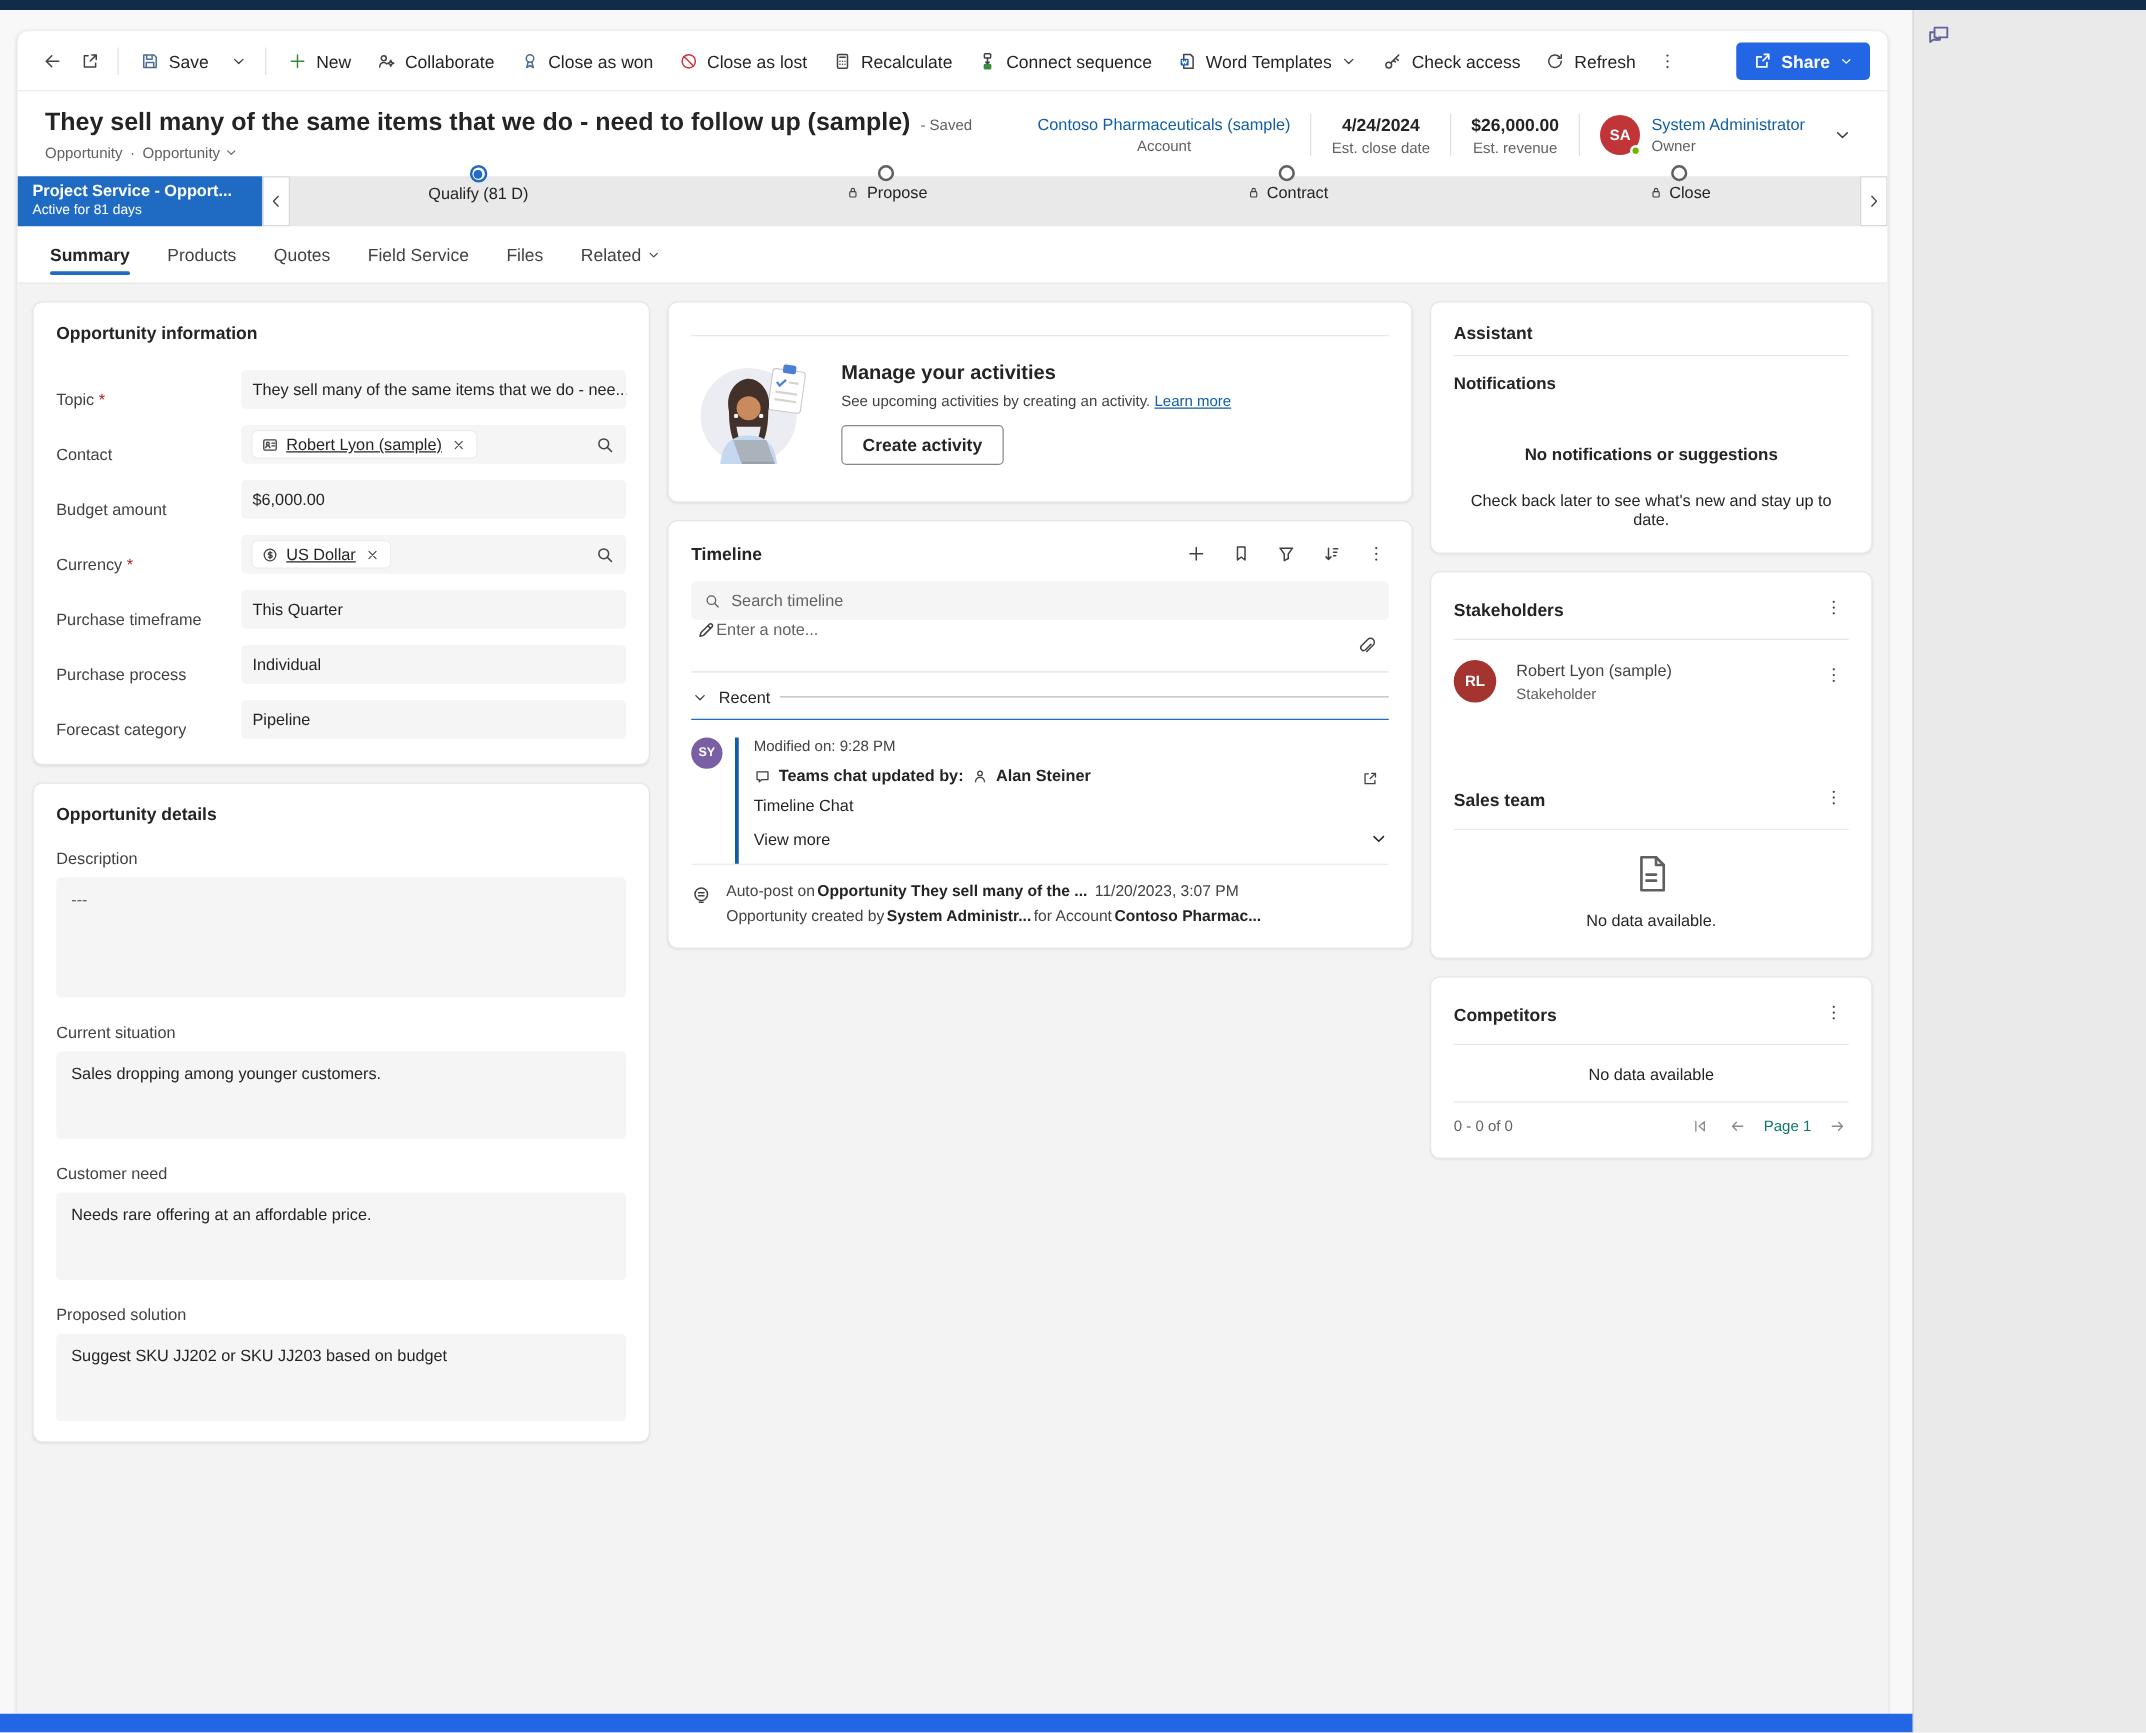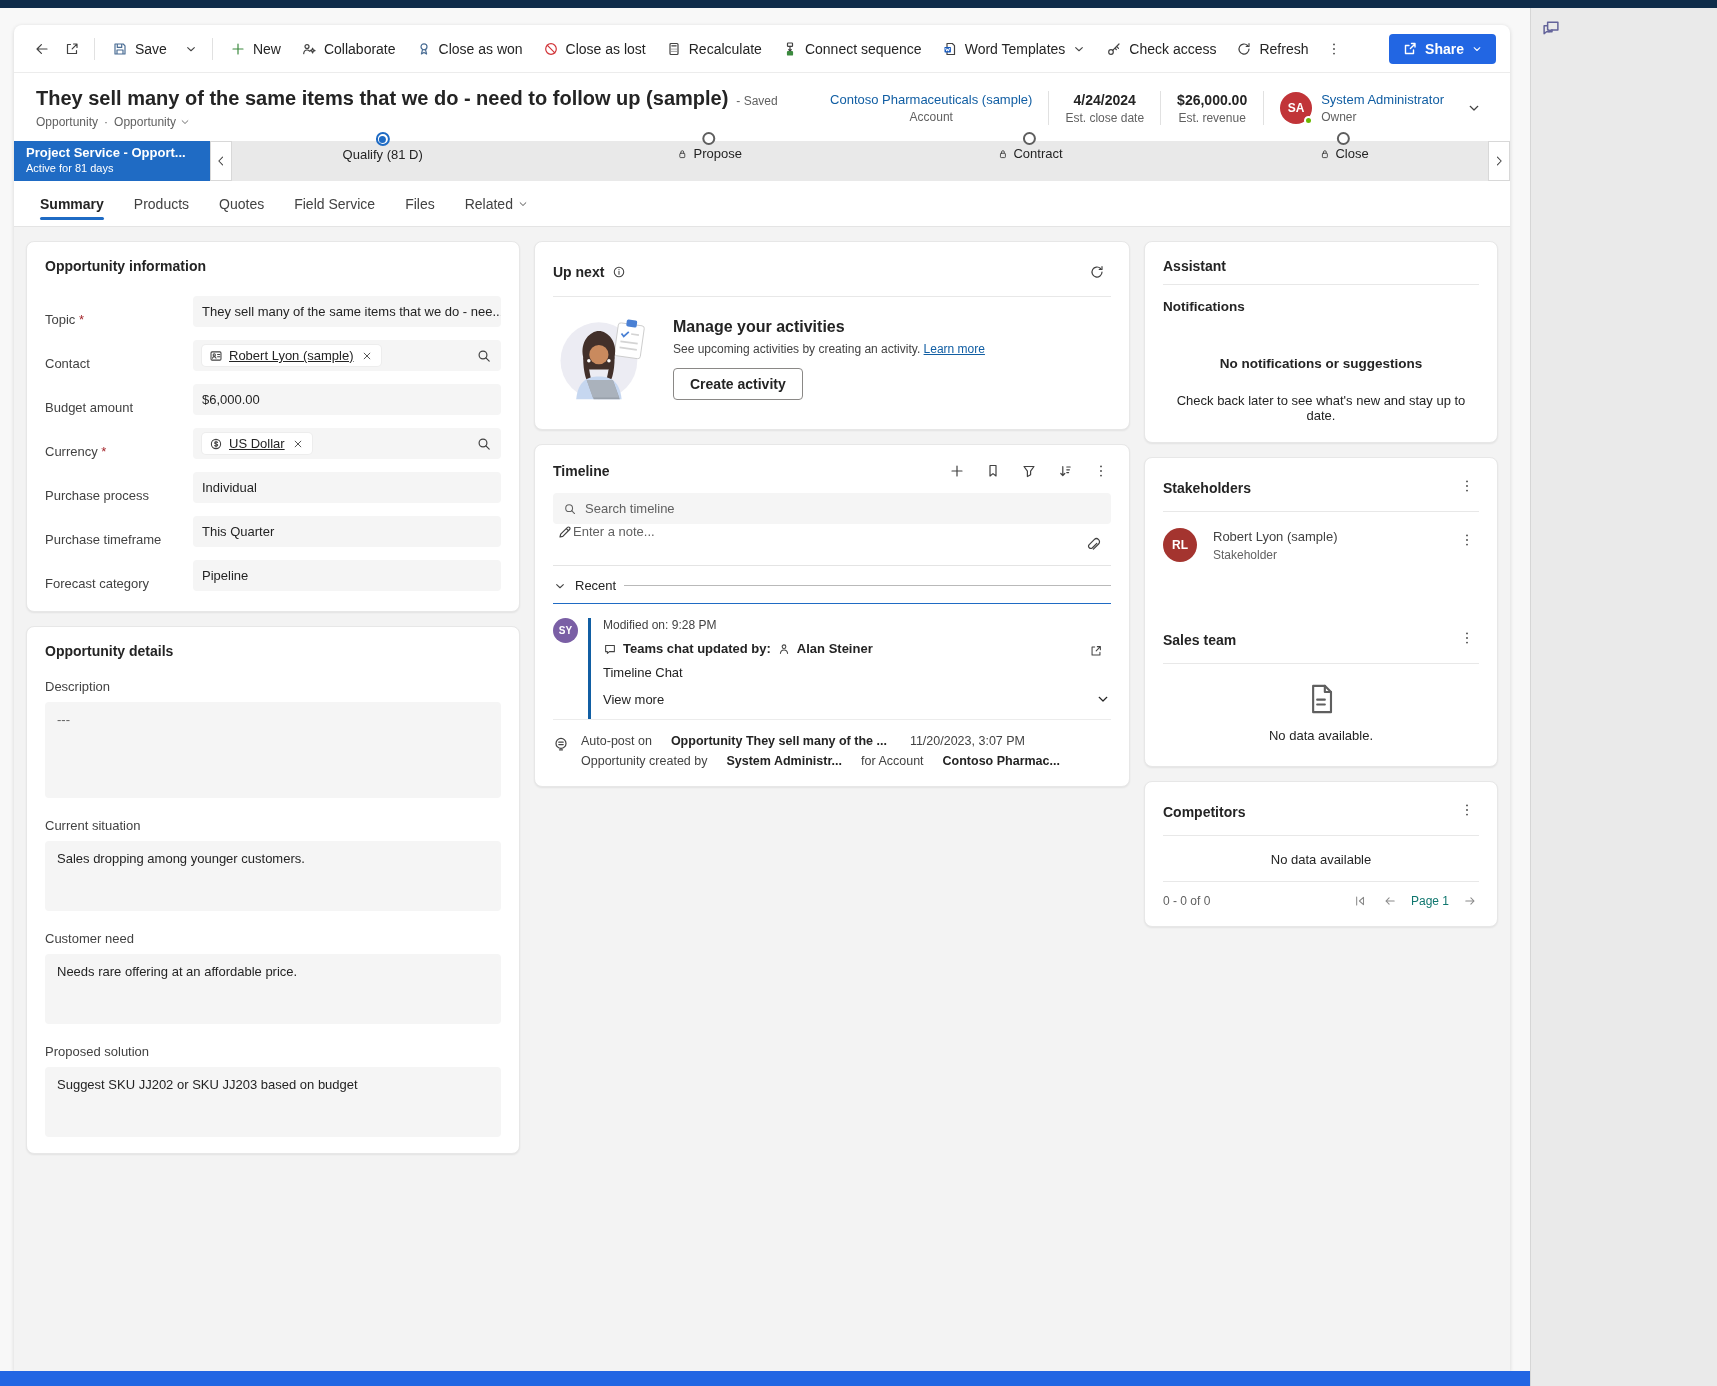--- a/index.html
+++ b/index.html
@@ -129,21 +129,21 @@
   .rec-body { flex:1; border-left:3px solid #115ea3; padding-left:12px; padding-bottom:12px; }
   .rec.chat { border-bottom:1px solid #ececec; }
   .rec-modified { font-size:12px; color:#424242; }
   .rec-title { margin-top:9px; display:flex; align-items:center; gap:6px; font-size:13px; font-weight:700; color:#242424; }
   .rec-title .ic { color:#424242; }
   .rec-subject { margin-top:9px; font-size:13px; color:#242424; }
   .rec-footer { margin-top:11px; display:flex; align-items:center; justify-content:space-between; font-size:13px; color:#242424; cursor:pointer; }
   .rec-open { position:absolute; right:2px; top:20px; }
   .rec.autopost { margin-top:14px; }
   .rec.autopost > .ic { color:#424242; margin-top:2px; }
-  .ap-line { display:flex; align-items:baseline; gap:19px; font-size:12.5px; color:#424242; flex-wrap:wrap; }
+  .ap-line { display:flex; align-items:baseline; gap:2px; font-size:12.5px; color:#424242; flex-wrap:wrap; }
   .ap-line b { color:#242424; }
   .ap-date { margin-left:4px; }
   .ap-line2 { margin-top:6px; }
 
   
   .assistant { min-height:202px; }
   .as-section { margin-top:14px; font-size:13.5px; font-weight:700; color:#242424; }
   .as-empty { text-align:center; margin-top:42px; font-size:13.5px; font-weight:700; color:#242424; }
   .as-desc { text-align:center; margin-top:22px; font-size:13px; color:#242424; }
   .stake-card { min-height:310px; }
@@ -589,29 +589,29 @@
                     </svg>
                   </button>
               </span>
               <span class="flex1"></span>
               <svg class="ic f-search">
                   <use href="#i-search"></use>
                 </svg>
             </div>
           </div>
           <div class="f-row">
+            <span class="f-label">Purchase timeframe</span>
+            <div class="f-input">
+              <span>This Quarter</span>
+            </div>
+          </div>
+          <div class="f-row">
             <span class="f-label">Purchase process</span>
             <div class="f-input">
               <span>Individual</span>
-            </div>
-          </div>
-          <div class="f-row">
-            <span class="f-label">Purchase timeframe</span>
-            <div class="f-input">
-              <span>This Quarter</span>
             </div>
           </div>
           <div class="f-row" style="margin-bottom:4px">
             <span class="f-label">Forecast category</span>
             <div class="f-input">
               <span>Pipeline</span>
             </div>
           </div>
         </div>
       </section>
@@ -640,32 +640,20 @@
           <div class="d-label">Proposed solution</div>
           <div class="d-box mid">
             <span>Suggest SKU JJ202 or SKU JJ203 based on budget</span>
           </div>
         </div>
       </section>
     </div>
 
     <div class="col col-mid">
       <section class="card">
-        <div class="card-head">
-          <h2>Up next</h2>
-          <svg class="ic sm" style="color:#424242">
-              <use href="#i-info"></use>
-            </svg>
-          <div class="flex1"></div>
-          <button class="icbtn">
-              <svg class="ic">
-                <use href="#i-refresh"></use>
-              </svg>
-            </button>
-        </div>
         <div class="card-divider"></div>
         <div class="upnext-body">
           <svg class="illus" viewBox="0 0 110 100">
             <circle cx="48" cy="52" r="44" fill="#ececf3"></circle>
             <g transform="rotate(8 82 28)">
               <rect x="68" y="10" width="30" height="38" rx="3" fill="#fff" stroke="#c9c9c9"></rect>
               <rect x="77" y="5" width="12" height="8" rx="2" fill="#4a80d4"></rect>
               <path d="M73 22l3 3 5-6" stroke="#4a80d4" stroke-width="2" fill="none"></path>
               <path d="M84 21h9M73 31h20M73 38h20" stroke="#d4d4d4" stroke-width="2"></path>
             </g>

